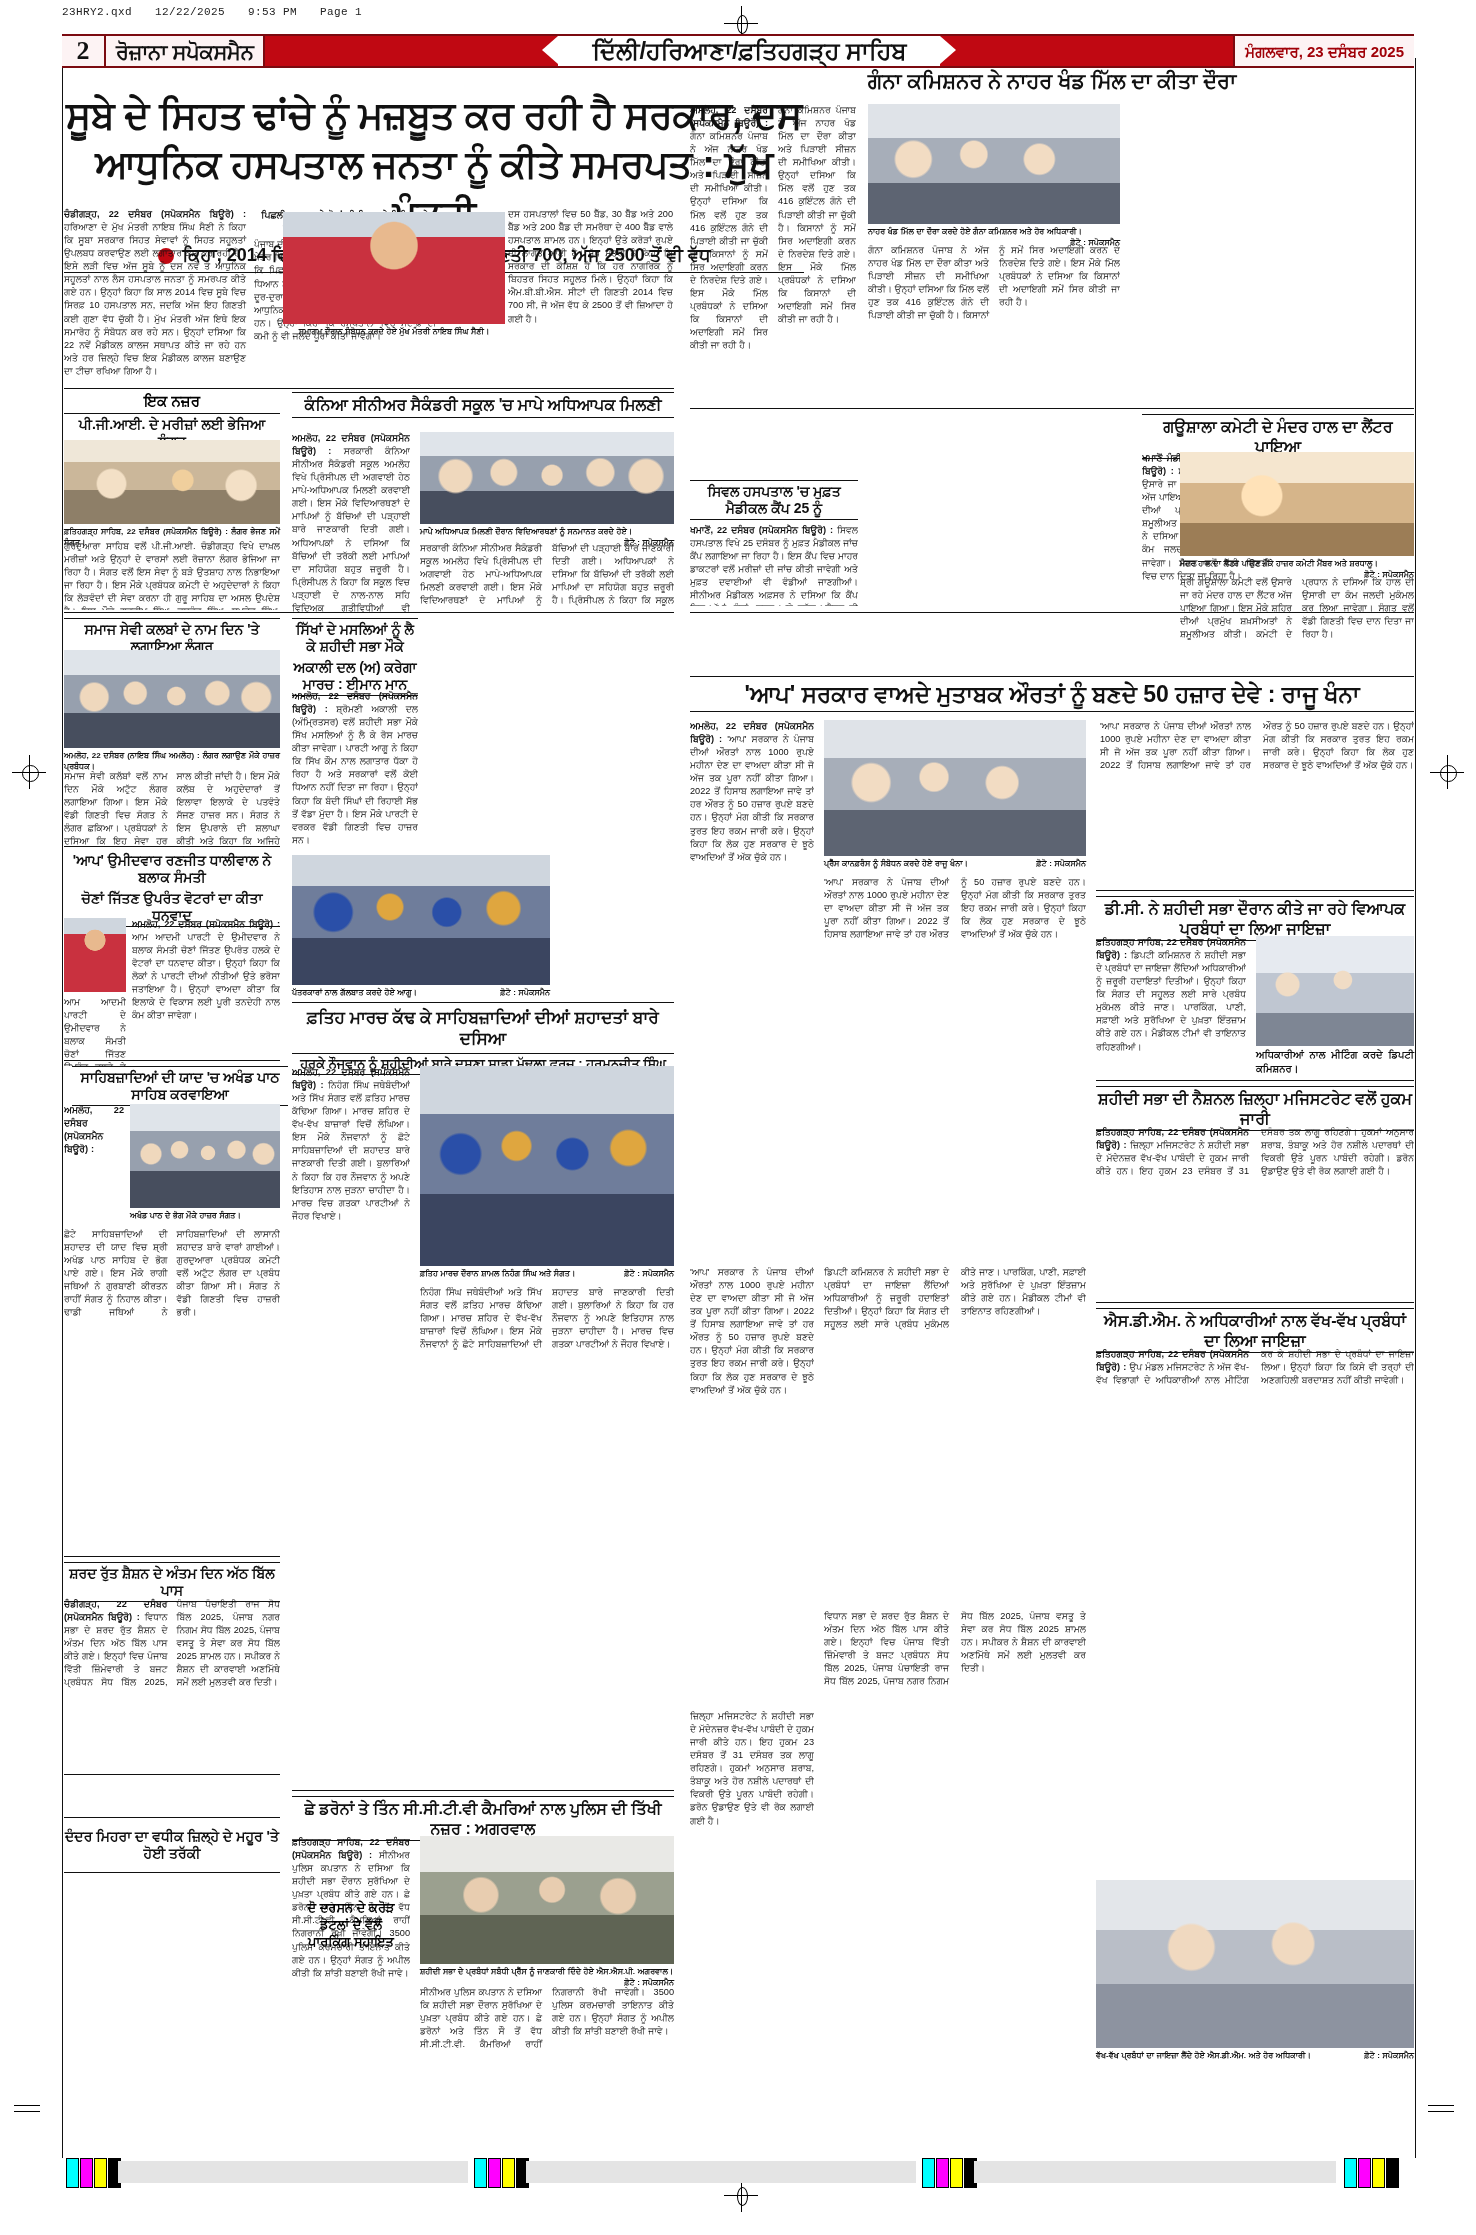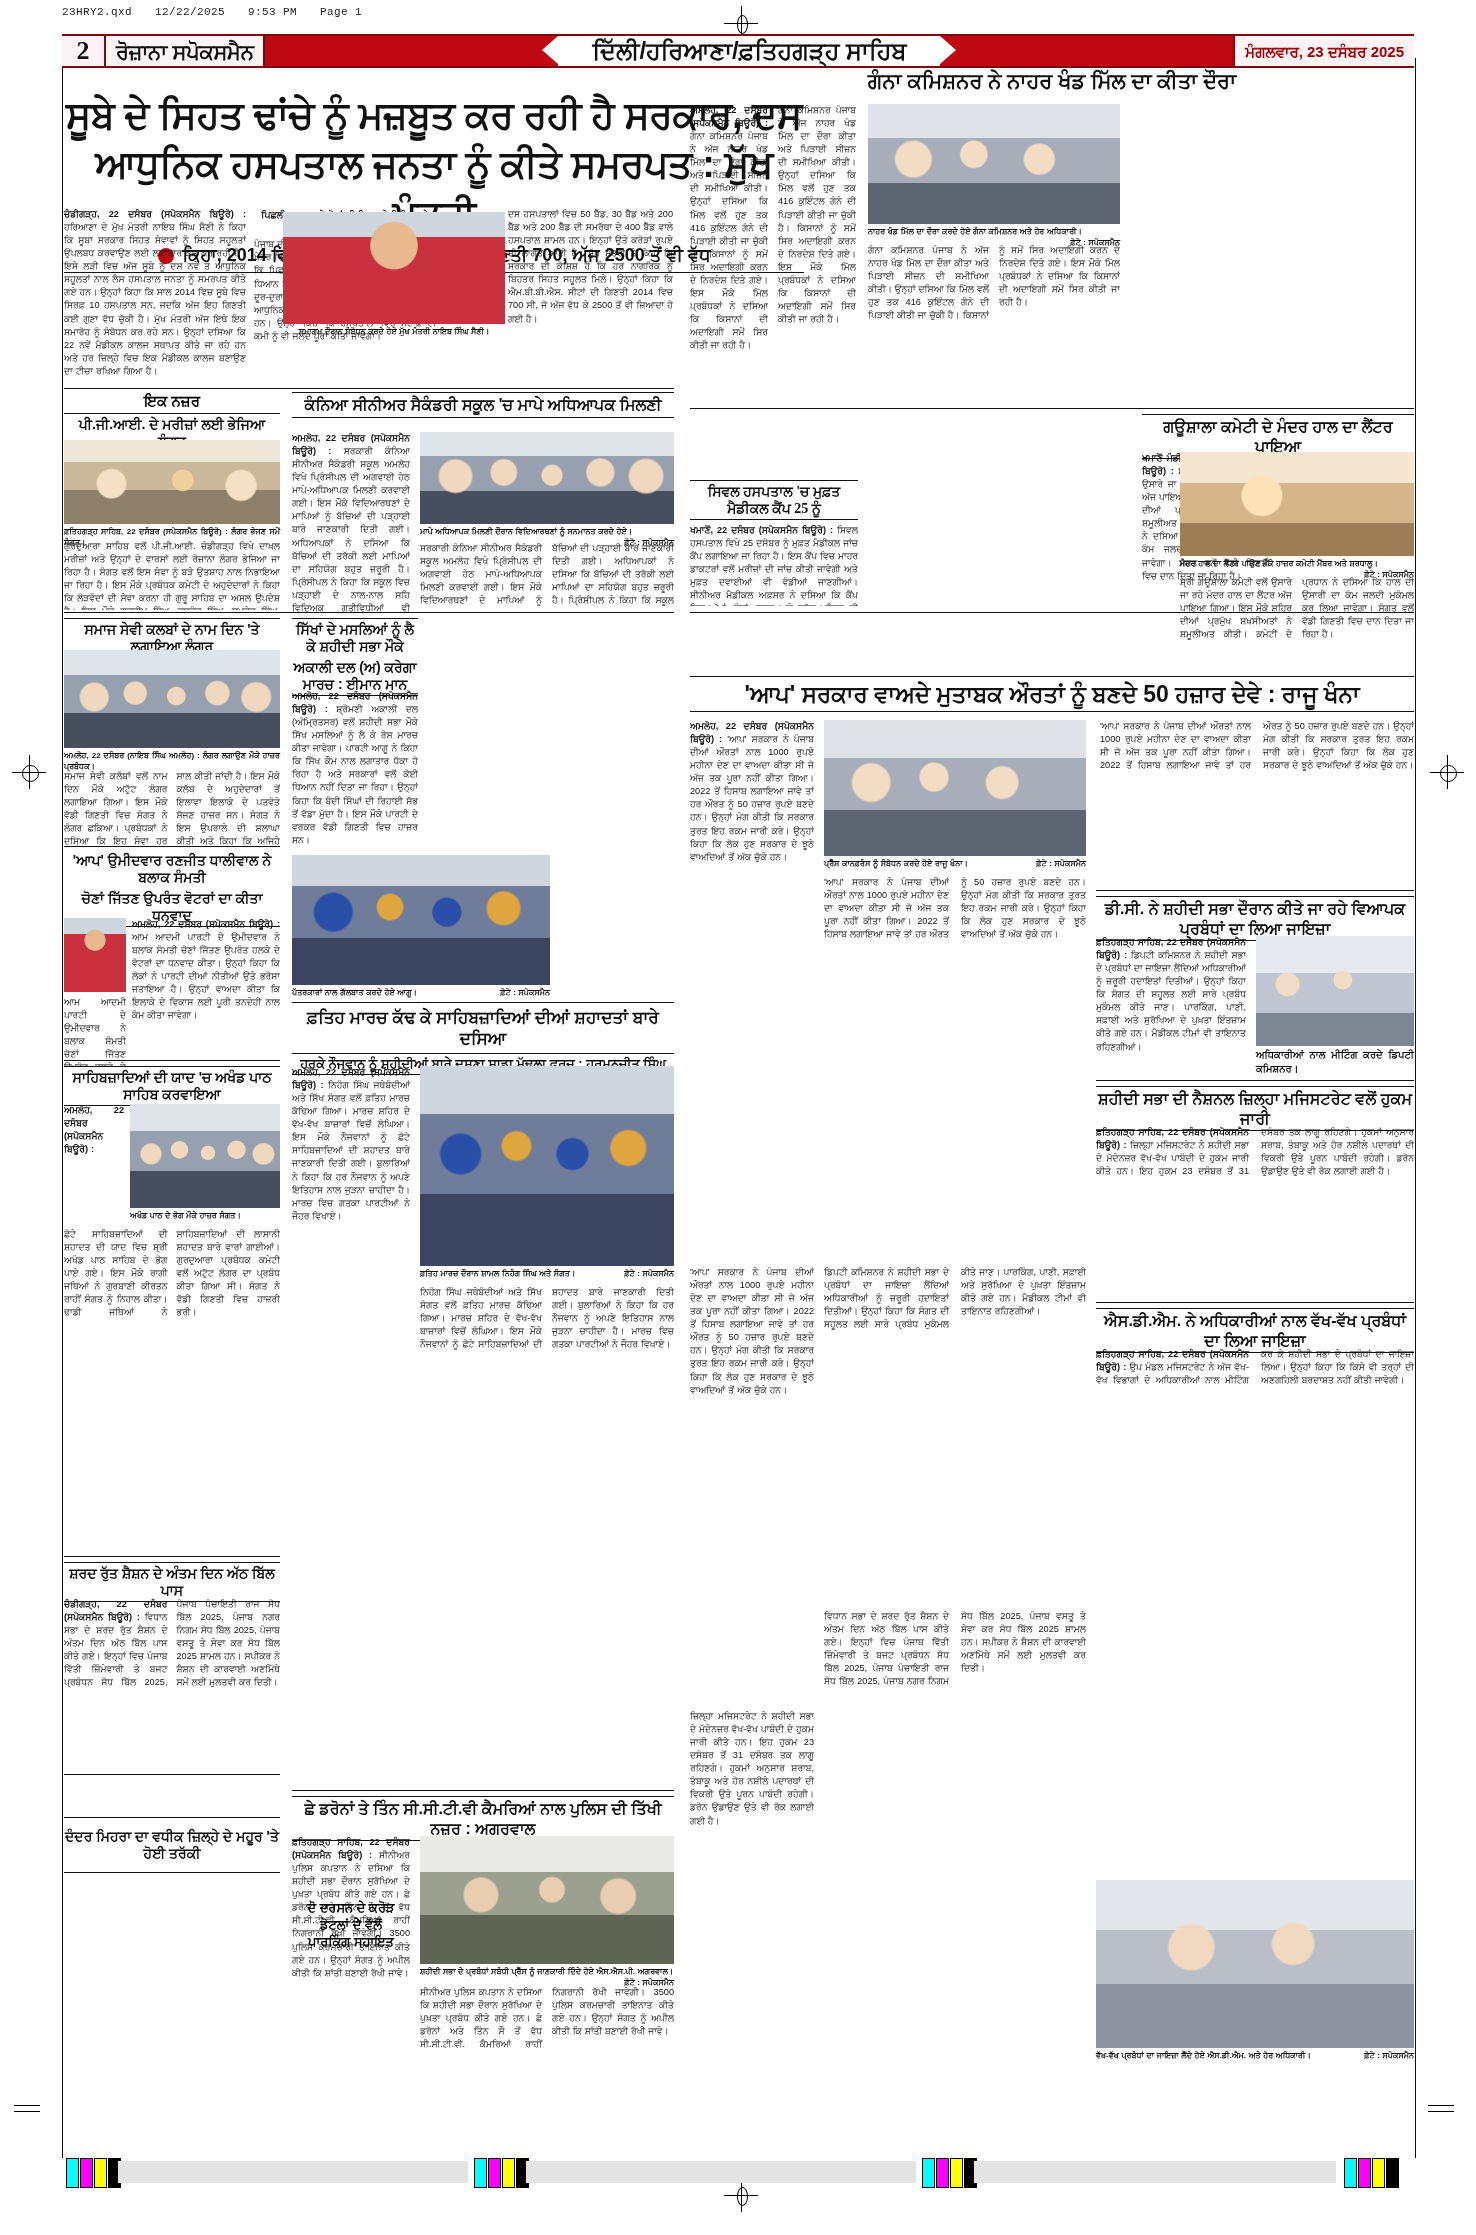--- a/index.html
+++ b/index.html
@@ -277,21 +277,21 @@
   <div class="photo" style="left:868px;top:104px;width:252px;height:120px;">
     <div class="ph-inner g-dais"></div>
   </div>
   <div class="col body-text" style="left:868px;top:226px;width:252px;font-size:8px;">
     <span style="font-weight:700;">ਨਾਹਰ ਖੰਡ ਮਿੱਲ ਦਾ ਦੌਰਾ ਕਰਦੇ ਹੋਏ ਗੰਨਾ ਕਮਿਸ਼ਨਰ ਅਤੇ ਹੋਰ ਅਧਿਕਾਰੀ।</span>
     <span style="float:right;font-weight:700;">ਫ਼ੋਟੋ : ਸਪੋਕਸਮੈਨ</span>
   </div>
   <div class="col body-text" style="left:868px;top:244px;width:252px;height:160px;overflow:hidden;column-count:2;column-gap:10px;">ਗੰਨਾ ਕਮਿਸ਼ਨਰ ਪੰਜਾਬ ਨੇ ਅੱਜ ਨਾਹਰ ਖੰਡ ਮਿੱਲ ਦਾ ਦੌਰਾ ਕੀਤਾ ਅਤੇ ਪਿੜਾਈ ਸੀਜ਼ਨ ਦੀ ਸਮੀਖਿਆ ਕੀਤੀ। ਉਨ੍ਹਾਂ ਦਸਿਆ ਕਿ ਮਿੱਲ ਵਲੋਂ ਹੁਣ ਤਕ 416 ਕੁਇੰਟਲ ਗੰਨੇ ਦੀ ਪਿੜਾਈ ਕੀਤੀ ਜਾ ਚੁੱਕੀ ਹੈ। ਕਿਸਾਨਾਂ ਨੂੰ ਸਮੇਂ ਸਿਰ ਅਦਾਇਗੀ ਕਰਨ ਦੇ ਨਿਰਦੇਸ਼ ਦਿਤੇ ਗਏ। ਇਸ ਮੌਕੇ ਮਿੱਲ ਪ੍ਰਬੰਧਕਾਂ ਨੇ ਦਸਿਆ ਕਿ ਕਿਸਾਨਾਂ ਦੀ ਅਦਾਇਗੀ ਸਮੇਂ ਸਿਰ ਕੀਤੀ ਜਾ ਰਹੀ ਹੈ।</div>
 
   <div class="col" style="left:690px;top:480px;width:168px;">
-    <div class="hl xs rule-both" style="padding:2px 0;font-family:Liberation Serif, serif;">ਸਿਵਲ ਹਸਪਤਾਲ 'ਚ ਮੁਫ਼ਤ ਮੈਡੀਕਲ ਕੈਂਪ 25 ਨੂੰ</div>
+    <div class="hl xs rule-both" style="padding:2px 0;">ਸਿਵਲ ਹਸਪਤਾਲ 'ਚ ਮੁਫ਼ਤ ਮੈਡੀਕਲ ਕੈਂਪ 25 ਨੂੰ</div>
   </div>
   <div class="col body-text" style="left:690px;top:524px;width:168px;height:82px;overflow:hidden;">
     <p><span class="dateline">ਖਮਾਣੋਂ, 22 ਦਸੰਬਰ (ਸਪੋਕਸਮੈਨ ਬਿਊਰੋ) :</span>
        <span>ਸਿਵਲ ਹਸਪਤਾਲ ਵਿਖੇ 25 ਦਸੰਬਰ ਨੂੰ ਮੁਫ਼ਤ ਮੈਡੀਕਲ ਜਾਂਚ ਕੈਂਪ ਲਗਾਇਆ ਜਾ ਰਿਹਾ ਹੈ। ਇਸ ਕੈਂਪ ਵਿਚ ਮਾਹਰ ਡਾਕਟਰਾਂ ਵਲੋਂ ਮਰੀਜ਼ਾਂ ਦੀ ਜਾਂਚ ਕੀਤੀ ਜਾਵੇਗੀ ਅਤੇ ਮੁਫ਼ਤ ਦਵਾਈਆਂ ਵੀ ਵੰਡੀਆਂ ਜਾਣਗੀਆਂ। ਸੀਨੀਅਰ ਮੈਡੀਕਲ ਅਫ਼ਸਰ ਨੇ ਦਸਿਆ ਕਿ ਕੈਂਪ ਵਿਚ ਅੱਖਾਂ, ਦੰਦਾਂ, ਸ਼ੂਗਰ ਅਤੇ ਬਲੱਡ ਪ੍ਰੈਸ਼ਰ ਦੀ ਜਾਂਚ ਕੀਤੀ ਜਾਵੇਗੀ। ਲੋਕਾਂ ਨੂੰ ਵੱਧ ਤੋਂ ਵੱਧ ਗਿਣਤੀ ਵਿਚ ਪੁੱਜਣ ਦੀ ਅਪੀਲ ਕੀਤੀ ਗਈ ਹੈ।</span></p>
   </div>
 
   <div class="hr-thin" style="left:690px;top:408px;width:724px;"></div>
   <div class="col" style="left:1142px;top:414px;width:272px;">
     <div class="hl sm rule-both" style="padding:2px 0;">ਗਊਸ਼ਾਲਾ ਕਮੇਟੀ ਦੇ ਮੰਦਰ ਹਾਲ ਦਾ ਲੈਂਟਰ ਪਾਇਆ</div>
   </div>
@@ -374,21 +374,21 @@
   <div class="col body-text" style="left:1096px;top:936px;width:150px;height:134px;overflow:hidden;">
     <p><span class="dateline">ਫ਼ਤਿਹਗੜ੍ਹ ਸਾਹਿਬ, 22 ਦਸੰਬਰ (ਸਪੋਕਸਮੈਨ ਬਿਊਰੋ) :</span>
        <span>ਡਿਪਟੀ ਕਮਿਸ਼ਨਰ ਨੇ ਸ਼ਹੀਦੀ ਸਭਾ ਦੇ ਪ੍ਰਬੰਧਾਂ ਦਾ ਜਾਇਜ਼ਾ ਲੈਂਦਿਆਂ ਅਧਿਕਾਰੀਆਂ ਨੂੰ ਜ਼ਰੂਰੀ ਹਦਾਇਤਾਂ ਦਿਤੀਆਂ। ਉਨ੍ਹਾਂ ਕਿਹਾ ਕਿ ਸੰਗਤ ਦੀ ਸਹੂਲਤ ਲਈ ਸਾਰੇ ਪ੍ਰਬੰਧ ਮੁਕੰਮਲ ਕੀਤੇ ਜਾਣ। ਪਾਰਕਿੰਗ, ਪਾਣੀ, ਸਫ਼ਾਈ ਅਤੇ ਸੁਰੱਖਿਆ ਦੇ ਪੁਖ਼ਤਾ ਇੰਤਜ਼ਾਮ ਕੀਤੇ ਗਏ ਹਨ। ਮੈਡੀਕਲ ਟੀਮਾਂ ਵੀ ਤਾਇਨਾਤ ਰਹਿਣਗੀਆਂ।</span></p>
   </div>
   <div class="photo" style="left:1256px;top:936px;width:158px;height:110px;">
     <div class="ph-inner g-office"></div>
   </div>
   <div class="col body-text" style="left:1256px;top:1048px;width:158px;font-size:10px;font-weight:700;">ਅਧਿਕਾਰੀਆਂ ਨਾਲ ਮੀਟਿੰਗ ਕਰਦੇ ਡਿਪਟੀ ਕਮਿਸ਼ਨਰ।</div>
 
   <div class="hr-thin" style="left:64px;top:1060px;width:216px;"></div>
-  <div class="col" style="left:64px;top:1066px;width:216px;">
+  <div class="col" style="left:72px;top:1066px;width:216px;">
     <div class="hl xs rule-both" style="padding:2px 0;">ਸਾਹਿਬਜ਼ਾਦਿਆਂ ਦੀ ਯਾਦ 'ਚ ਅਖੰਡ ਪਾਠ ਸਾਹਿਬ ਕਰਵਾਇਆ</div>
   </div>
   <div class="col body-text" style="left:64px;top:1104px;width:60px;height:170px;overflow:hidden;">
     <p><span class="dateline">ਅਮਲੋਹ, 22 ਦਸੰਬਰ (ਸਪੋਕਸਮੈਨ ਬਿਊਰੋ) :</span></p>
   </div>
   <div class="photo" style="left:130px;top:1104px;width:150px;height:104px;">
     <div class="ph-inner g-group"></div>
   </div>
   <div class="col body-text" style="left:130px;top:1210px;width:150px;font-size:8px;font-weight:700;">ਅਖੰਡ ਪਾਠ ਦੇ ਭੋਗ ਮੌਕੇ ਹਾਜ਼ਰ ਸੰਗਤ।</div>
   <div class="col body-text" style="left:64px;top:1228px;width:216px;height:330px;overflow:hidden;column-count:2;column-gap:9px;">ਛੋਟੇ ਸਾਹਿਬਜ਼ਾਦਿਆਂ ਦੀ ਸ਼ਹਾਦਤ ਦੀ ਯਾਦ ਵਿਚ ਸ਼੍ਰੀ ਅਖੰਡ ਪਾਠ ਸਾਹਿਬ ਦੇ ਭੋਗ ਪਾਏ ਗਏ। ਇਸ ਮੌਕੇ ਰਾਗੀ ਜਥਿਆਂ ਨੇ ਗੁਰਬਾਣੀ ਕੀਰਤਨ ਰਾਹੀਂ ਸੰਗਤ ਨੂੰ ਨਿਹਾਲ ਕੀਤਾ। ਢਾਡੀ ਜਥਿਆਂ ਨੇ ਸਾਹਿਬਜ਼ਾਦਿਆਂ ਦੀ ਲਾਸਾਨੀ ਸ਼ਹਾਦਤ ਬਾਰੇ ਵਾਰਾਂ ਗਾਈਆਂ। ਗੁਰਦੁਆਰਾ ਪ੍ਰਬੰਧਕ ਕਮੇਟੀ ਵਲੋਂ ਅਟੁੱਟ ਲੰਗਰ ਦਾ ਪ੍ਰਬੰਧ ਕੀਤਾ ਗਿਆ ਸੀ। ਸੰਗਤ ਨੇ ਵੱਡੀ ਗਿਣਤੀ ਵਿਚ ਹਾਜ਼ਰੀ ਭਰੀ।</div>

